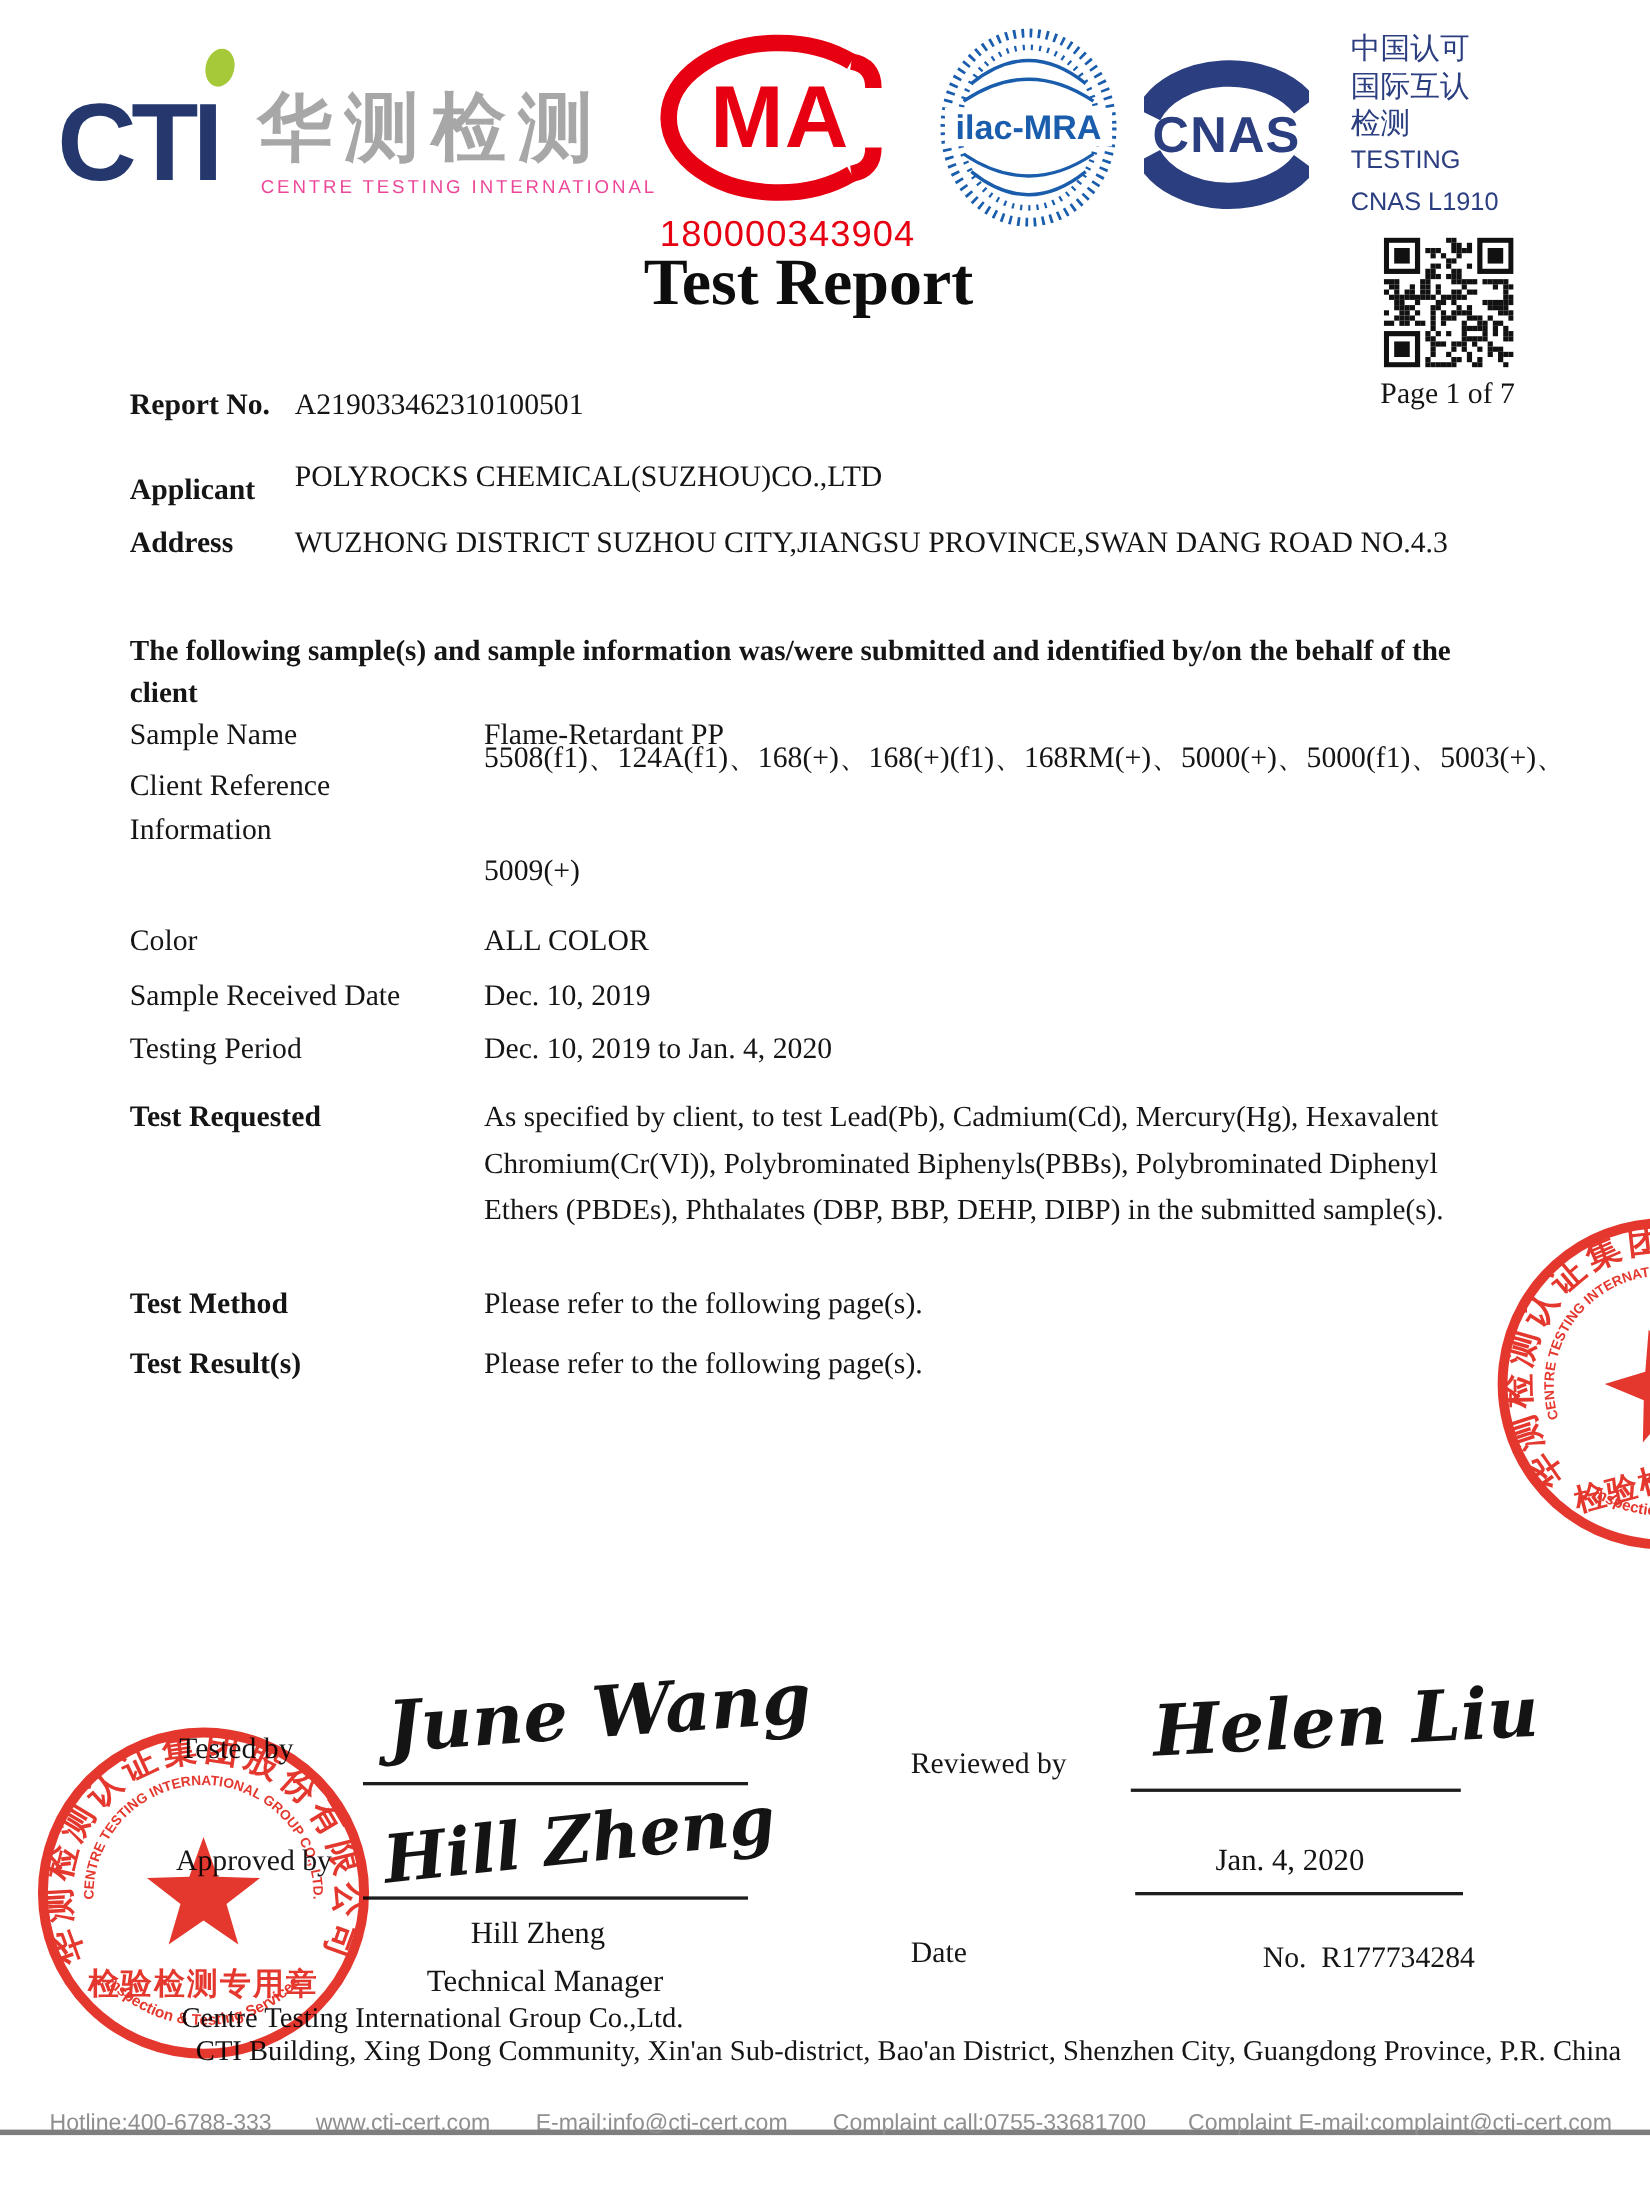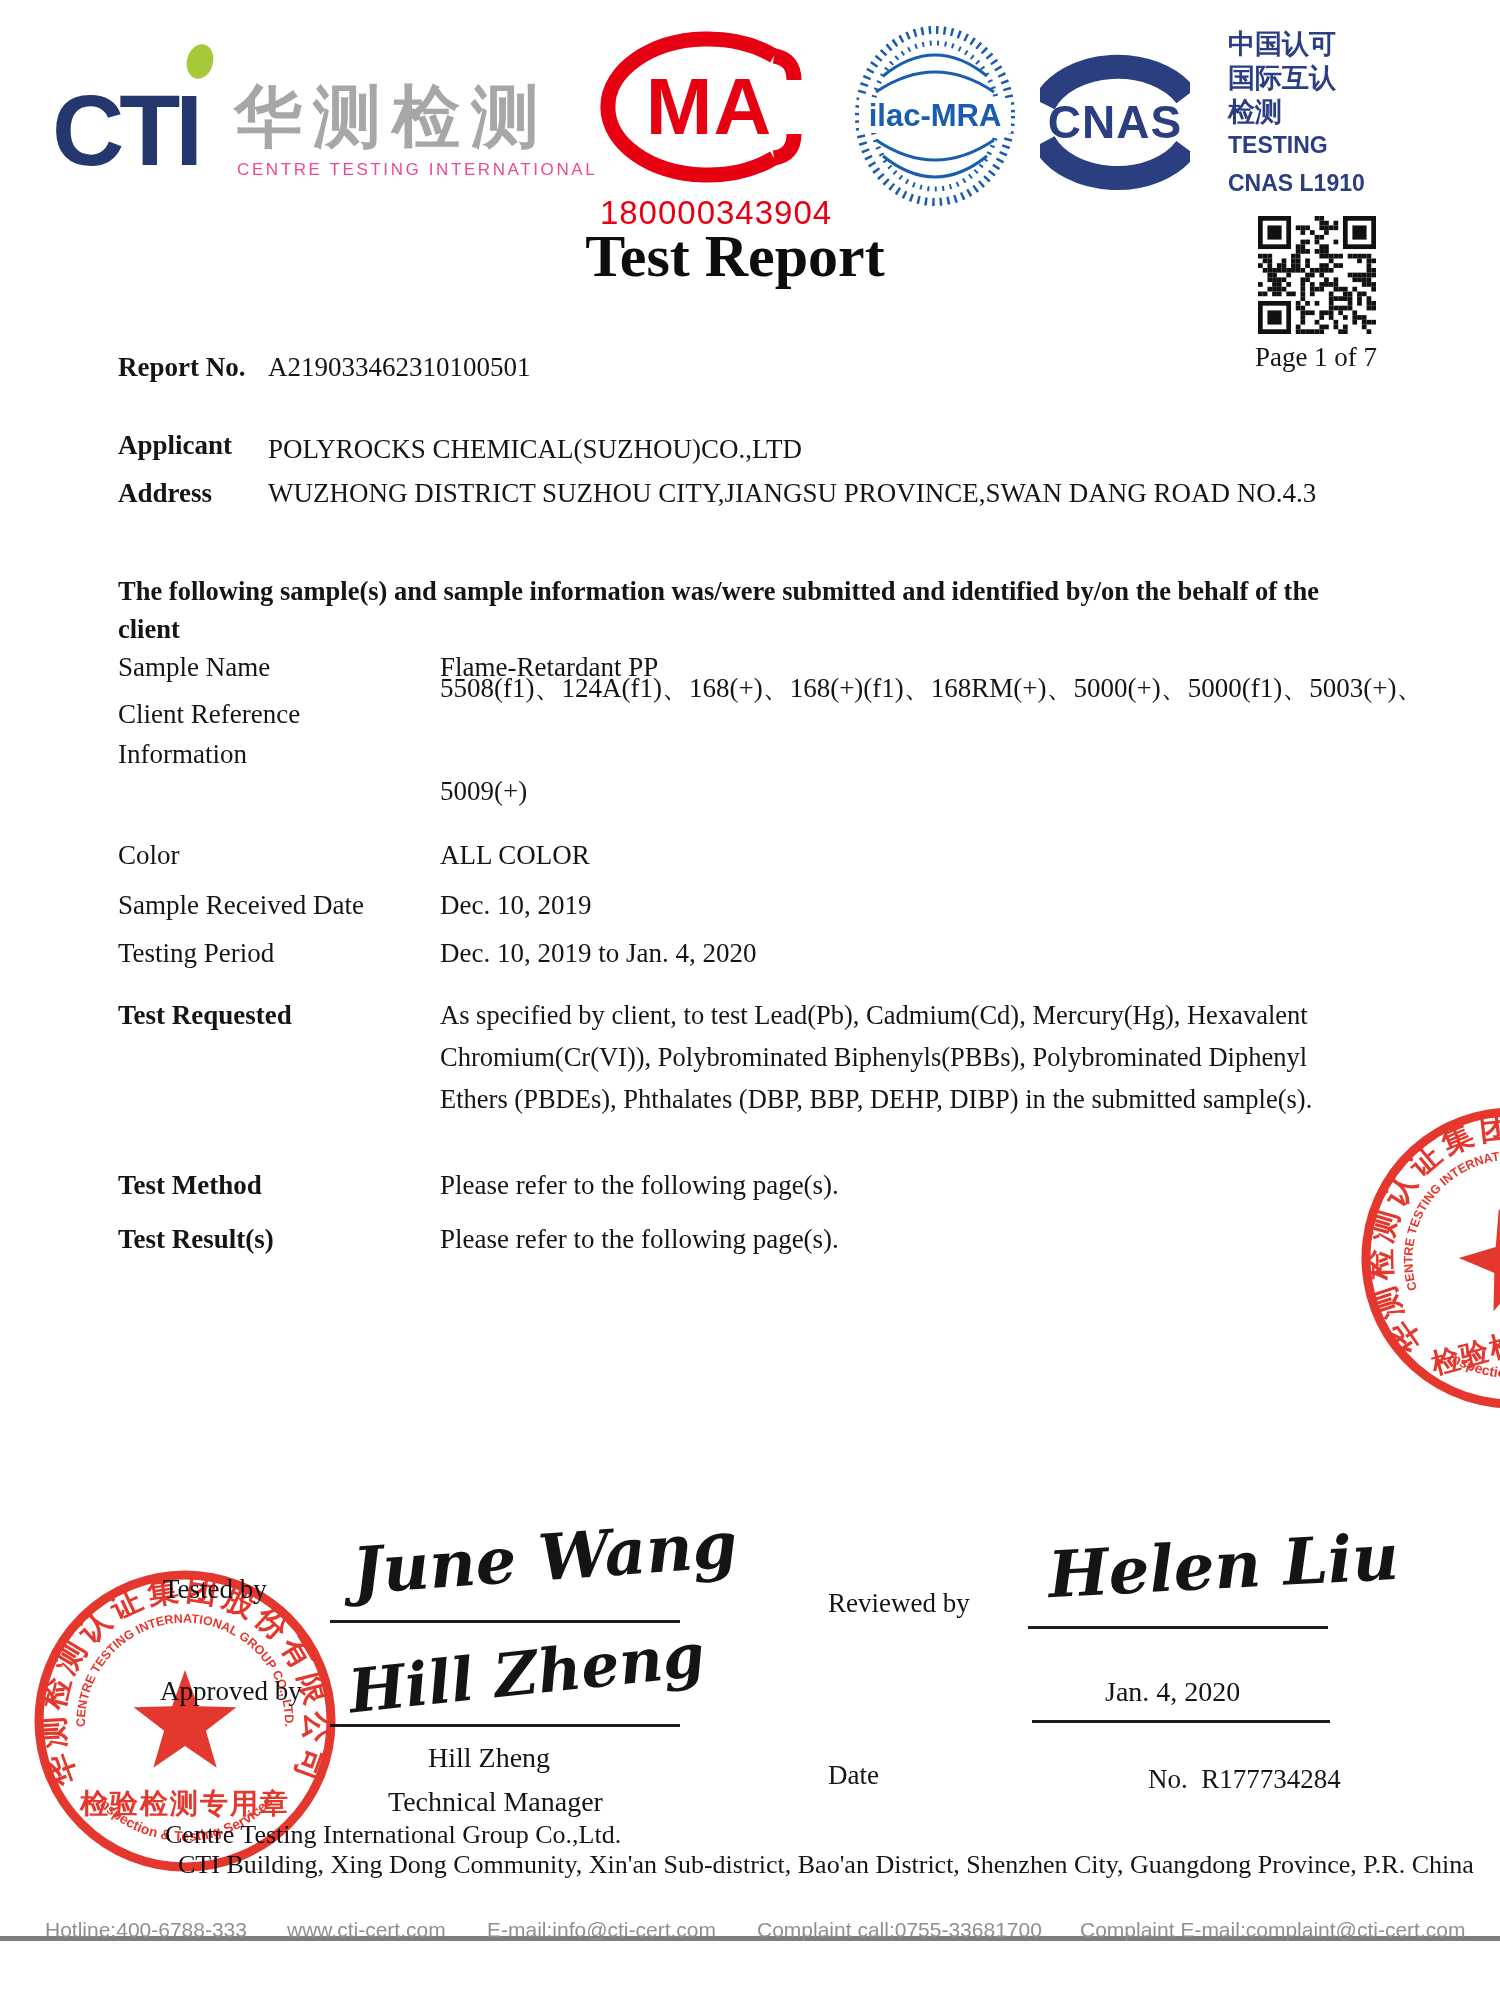--- a/index.html
+++ b/index.html
@@ -6,21 +6,21 @@
   #page{position:relative;width:1500px;height:2000px;background:#fff;overflow:hidden;
         font-family:"Liberation Serif","DejaVu Serif",serif;color:#151515;}
   .abs{position:absolute;}
   .sans{font-family:"Liberation Sans","DejaVu Sans",sans-serif;}
   .b{font-weight:bold;}
   .lbl{font-size:27px;}
   .val{font-size:27px;}
   .sig{font-family:"DejaVu Serif","Liberation Serif",serif;font-style:italic;font-weight:bold;color:#141414;white-space:nowrap;}
   .sigline{height:3px;background:#1d1d1d;}
   .stamp{mix-blend-mode:multiply;opacity:0.92;}
-  .cnas-cap div{font-weight:bold;color:#2b3e80;}
+  .cnas-cap div{font-weight:normal;color:#2b3e80;}
   .footer-item{position:absolute;top:0;font-size:21px;color:#8f8f8f;white-space:nowrap;}
 </style>
 </head>
 <body>
 
 <div id="page">
 
   <div class="abs sans b" style="left:52px;top:80px;font-size:100px;line-height:100px;color:#25386e;letter-spacing:-5px;">CTI</div>
   <div class="abs" style="left:187px;top:44px;width:26px;height:35px;background:#a6c939;border-radius:50%;transform:rotate(14deg);"></div>
   <div class="abs sans b" style="left:234px;top:76px;font-size:68px;line-height:80px;color:#a7a7a7;letter-spacing:11px;">华测检测</div>
@@ -285,21 +285,21 @@
         <rect x="4.6" y="87.4" width="23" height="23" fill="#fff"></rect>
         <rect x="9.2" y="92" width="13.8" height="13.8" fill="#111"></rect>
     </g>
   </svg>
   <div class="abs" style="left:1236px;top:342px;width:160px;text-align:center;font-size:27px;">Page 1 of 7</div>
 
   <div class="abs lbl b" style="left:118px;top:352px;">Report No.</div>
   <div class="abs val" style="left:268px;top:352px;">A219033462310100501</div>
 
   <div class="abs lbl b" style="left:118px;top:430px;">Applicant</div>
-  <div class="abs val" style="left:268px;top:434px;">POLYROCKS CHEMICAL(SUZHOU)CO.,LTD</div>
+  <div class="abs val" style="left:268px;top:418px;">POLYROCKS CHEMICAL(SUZHOU)CO.,LTD</div>
 
   <div class="abs lbl b" style="left:118px;top:478px;">Address</div>
   <div class="abs val" style="left:268px;top:478px;">WUZHONG DISTRICT SUZHOU CITY,JIANGSU PROVINCE,SWAN DANG ROAD NO.4.3</div>
 
   <div class="abs b" style="left:118px;top:576px;font-size:26.5px;">The following sample(s) and sample information was/were submitted and identified by/on the behalf of the</div>
   <div class="abs b" style="left:118px;top:614px;font-size:26.5px;">client</div>
 
   <div class="abs lbl" style="left:118px;top:652px;">Sample Name</div>
   <div class="abs val" style="left:440px;top:652px;">Flame-Retardant PP</div>
 

